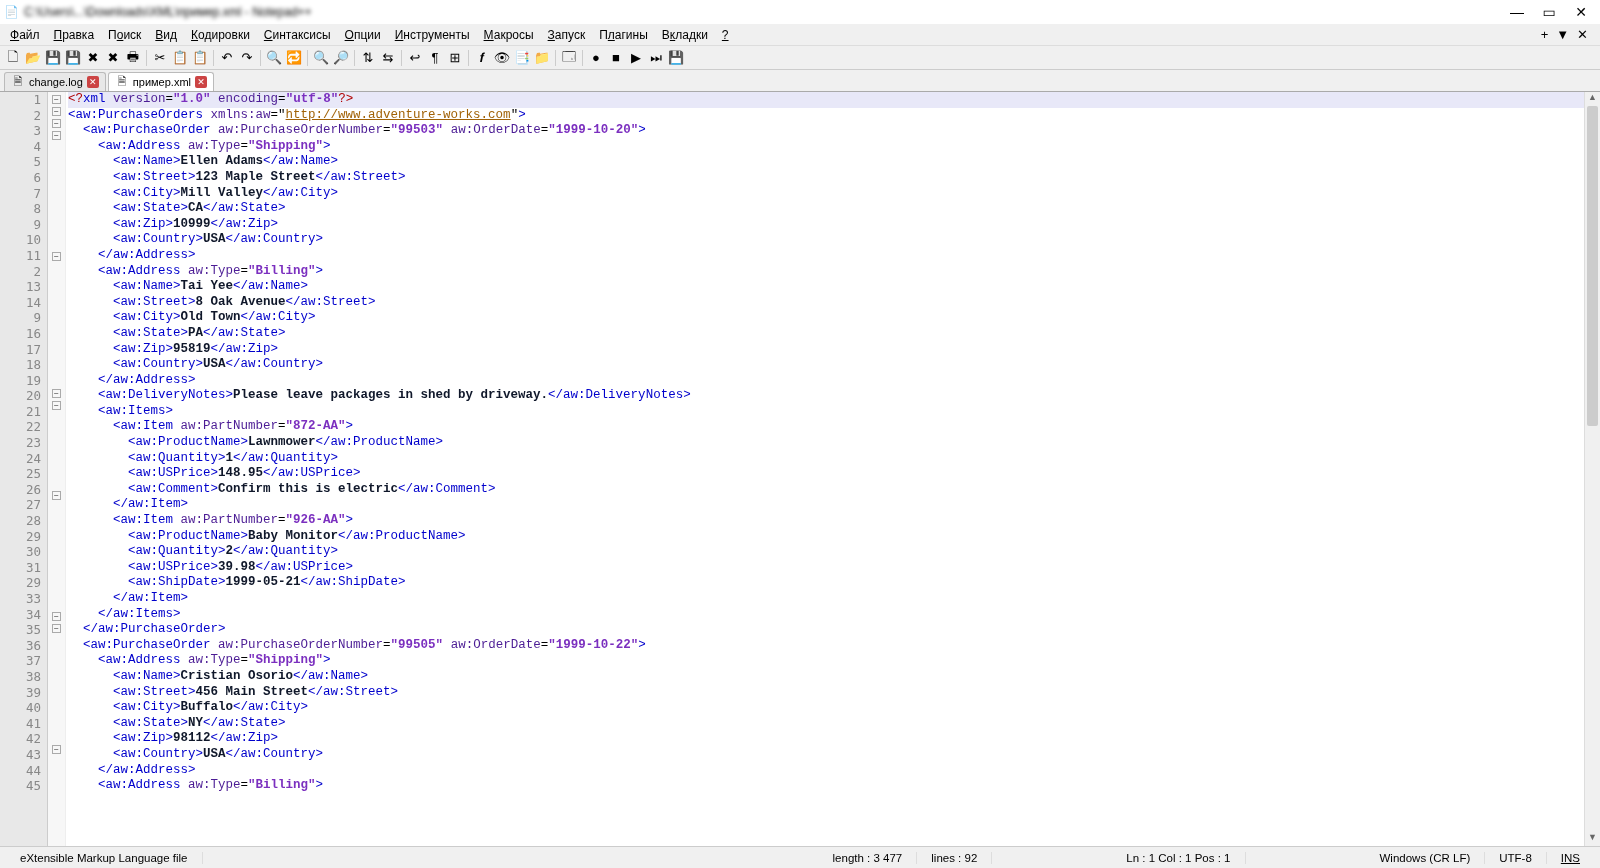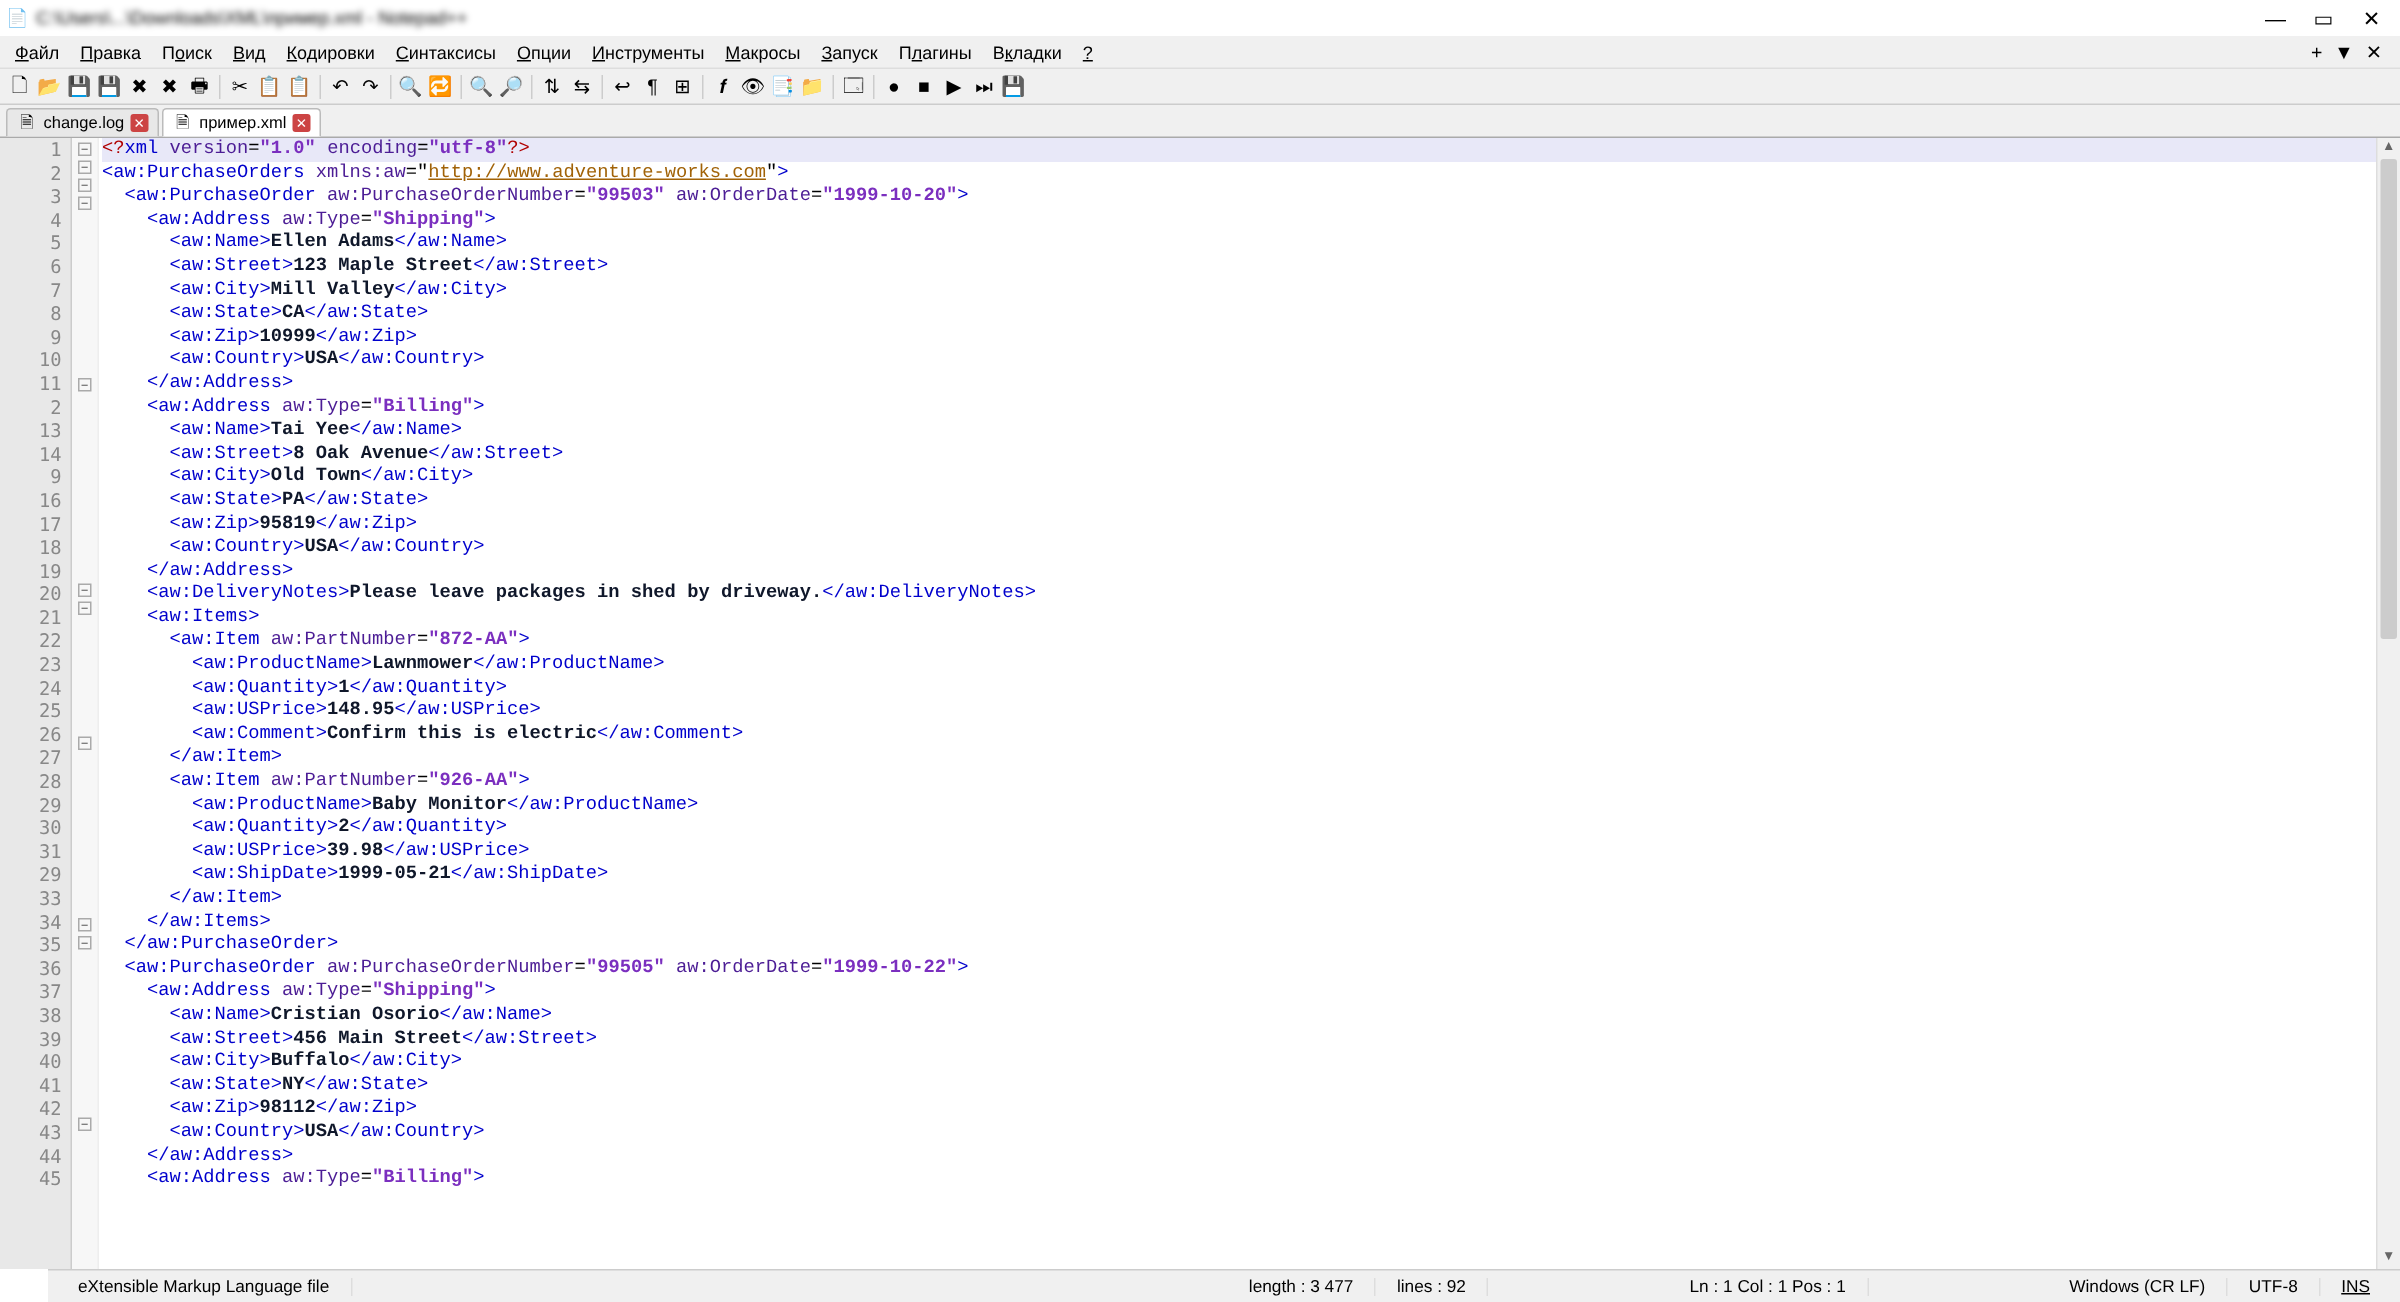--- a/index.html
+++ b/index.html
@@ -49,21 +49,21 @@
 
 .t-br { color: #0000cc; }     
 .t-attr { color: #4c1d95; }   
 .t-str { color: #7b2fbf; font-weight: bold; } 
 .t-txt { color: #0f172a; font-weight: bold; }    
 .t-pi { color: #b00000; }     
 .t-link { color: #a16207; text-decoration: underline; }
 .t-eq { color: #000; }
 
 
-.statusbar { display: flex; height: 22px; background: #f0f0f0; border-top: 1px solid #ccc; align-items: center; font-size: 11.5px; padding: 0 6px; margin-left: 32px; }
+.statusbar { display: flex; height: 22px; background: #f0f0f0; border-top: 1px solid #ccc; align-items: center; font-size: 11.5px; padding: 0 6px; }
 .statusbar .cell { padding: 0 14px; border-right: 1px solid #ddd; white-space: nowrap; }
 .statusbar .cell:last-child { border-right: none; text-decoration: underline; }
 .statusbar .spacer { flex: 1; }
 </style>
 </head>
 <body>
 
 <div class="window">
 
   <div class="titlebar">

